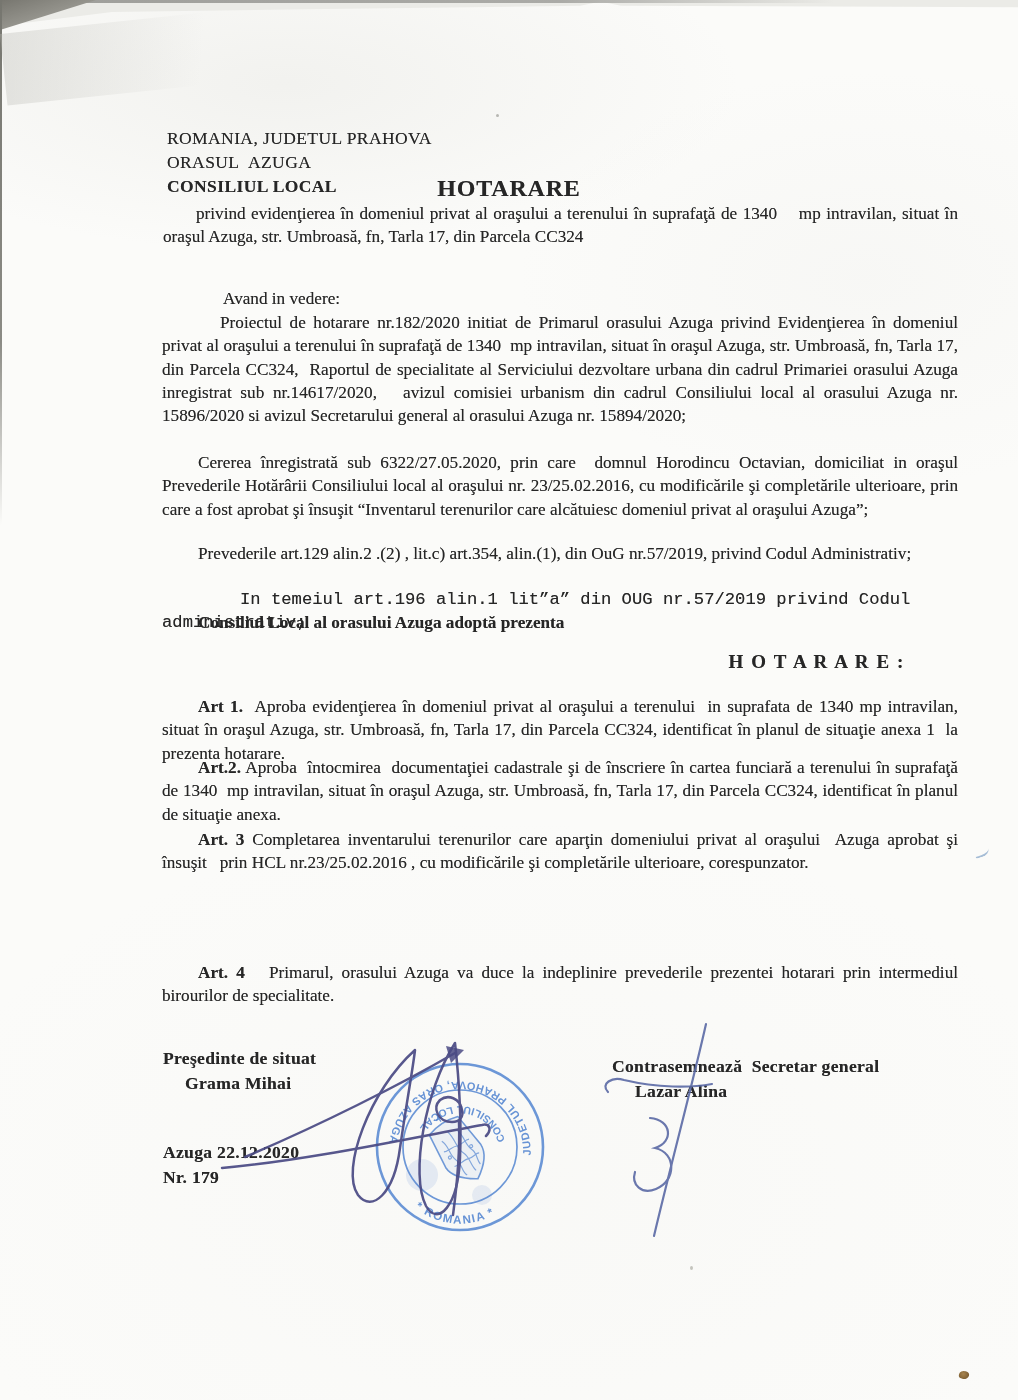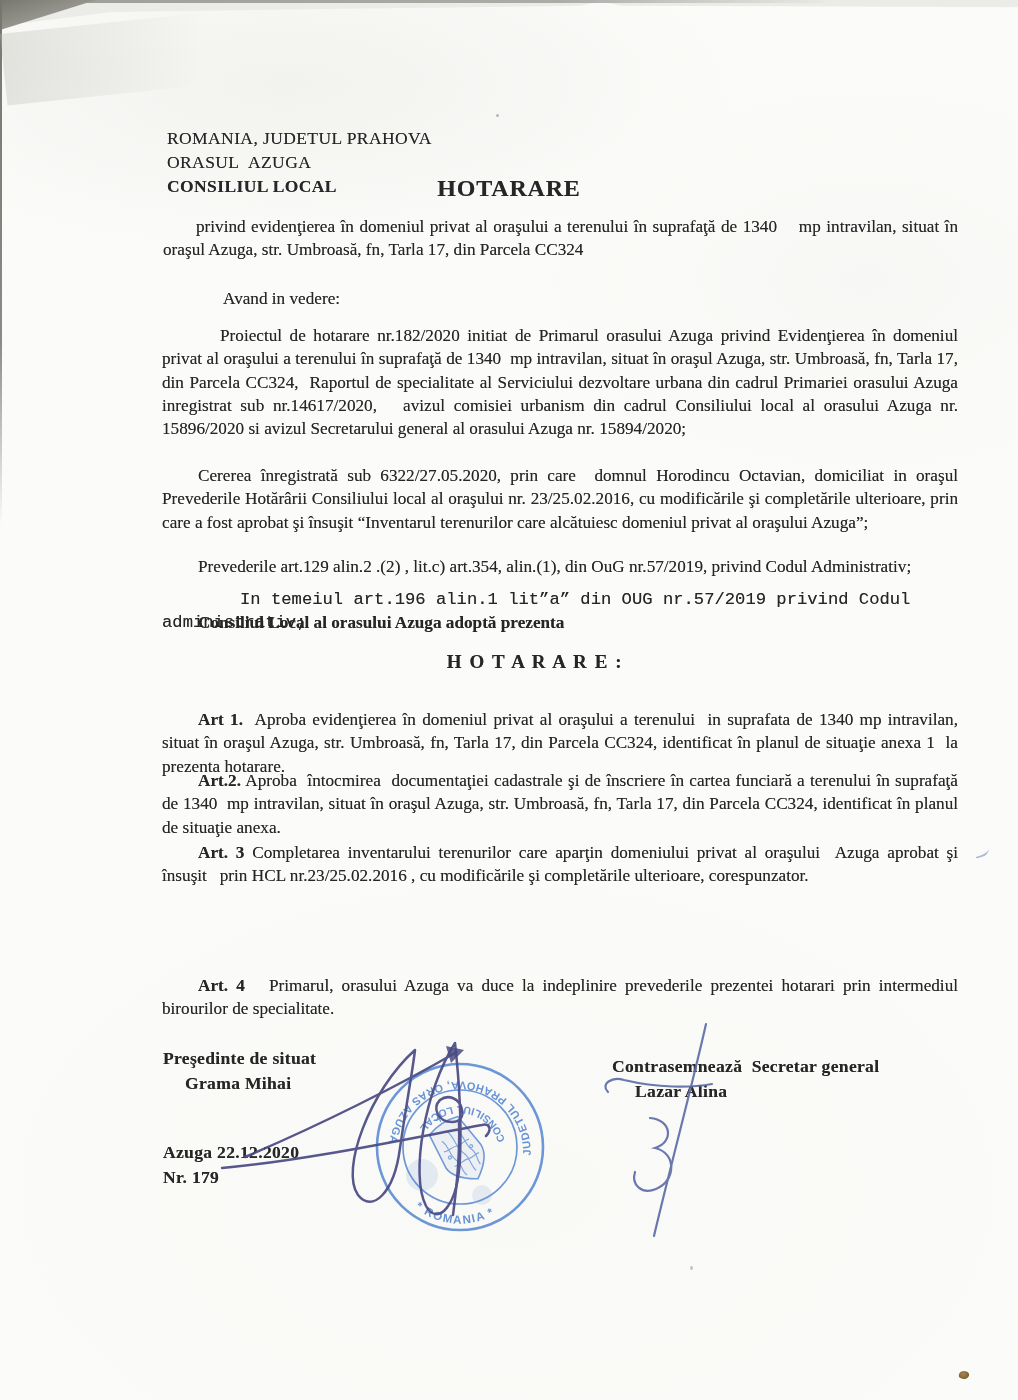--- a/index.html
+++ b/index.html
@@ -8,31 +8,31 @@
     background:#fbfbf9;
     background-image:
       radial-gradient(700px 260px at 28% 6%, rgba(205,205,198,.20), transparent 65%),
       radial-gradient(500px 300px at 85% 20%, rgba(215,215,210,.10), transparent 70%),
       radial-gradient(800px 500px at 50% 85%, rgba(222,222,216,.08), transparent 75%);
     font-family:"Liberation Serif", serif;
     color:#262626;
   }
   .block{position:absolute;margin:0;font-size:17.2px;line-height:23.3px;
          text-shadow:0 0 .4px rgba(45,45,45,.55);}
-  .just{text-align:justify;margin-top:13px;}
+  .just{text-align:justify;}
   .b{font-weight:bold;}
   .para{left:162px;width:796px;}
   .ind58{text-indent:58px;}
   .ind36{text-indent:36px;}
   .ind78{text-indent:78px;font-family:Liberation Mono, monospace;}
   .hdr{top:86px;left:167px;font-size:17.5px;line-height:24px;letter-spacing:.4px;margin-top:40px;}
   .title1{top:177px;left:0;width:1018px;text-align:center;font-size:24px;letter-spacing:.8px;}
   .subtitle{top:202px;left:163px;width:795px;text-indent:33px;}
   .avand{top:287px;left:162px;text-indent:61px;width:400px;}
-  .decision{top:650px;left:165px;width:740px;text-align:center;font-size:19px;letter-spacing:1.6px;}
+  .decision{top:650px;left:165px;width:740px;text-align:right;font-size:19px;letter-spacing:1.6px;}
   .sigblock{font-size:17.6px;line-height:24.5px;letter-spacing:.3px;}
   
   .scan-top{position:absolute;top:0;left:0;width:1018px;height:26px;background:#ebebe7;
     clip-path:polygon(0 0,100% 0,100% 28%,61% 22%,59% 6%,57% 22%,30% 36%,11% 46%,0 100%);}
   .scan-top-line{position:absolute;top:0;left:0;width:1018px;height:3px;
     background:linear-gradient(to right,#9d9d99 0%,#ababa7 55%,rgba(171,171,167,0) 82%);}
   .corner-tl{position:absolute;top:0;left:0;width:96px;height:30px;
     background:linear-gradient(to bottom right,#77766f,#b3b2ab);
     clip-path:polygon(0 0,100% 0,0 100%);}
   .left-line{position:absolute;top:0;left:0;width:2px;height:525px;

